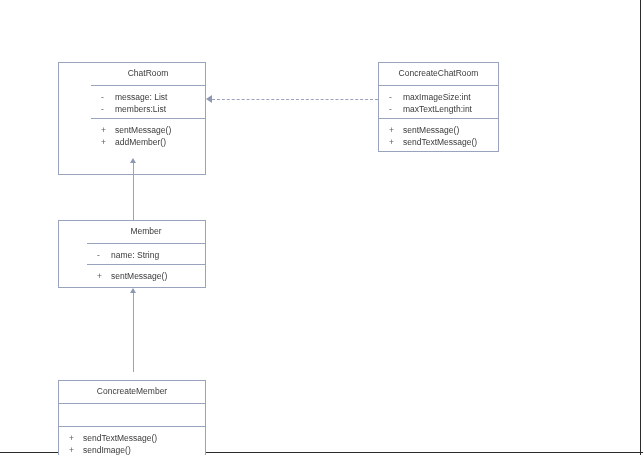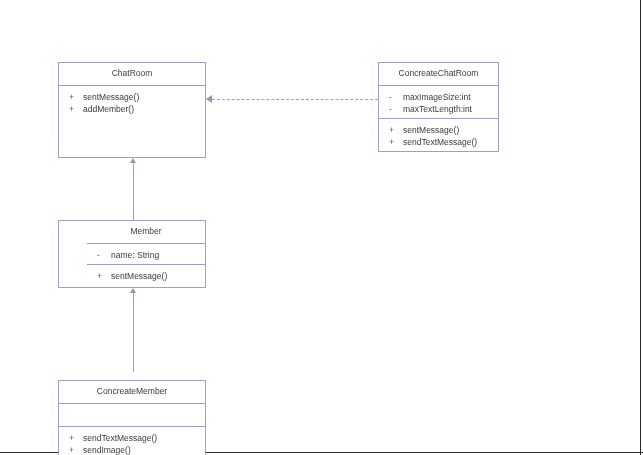--- a/index.html
+++ b/index.html
@@ -110,22 +110,30 @@
   }
 </style>
 </head>
 <body>
 
 <div id="canvas">
 
   <div class="frame-right"></div>
   <div class="frame-bottom"></div>
 
-  <div class="uml-class" style="left:58px; top:62px; width:148px; height:96px;">
+  <div class="uml-class" style="left:58px; top:62px; width:148px; height:113px;padding-left:32px;">
     <div class="uml-title">ChatRoom</div>
+    <div class="uml-compartment" style="height:33px;">
+      <span class="uml-row">
+        <span class="uml-vis">-</span><span class="uml-member-text">message: List</span>
+      </span>
+      <span class="uml-row">
+        <span class="uml-vis">-</span><span class="uml-member-text">members:List</span>
+      </span>
+    </div>
     <div class="uml-compartment">
       <span class="uml-row">
         <span class="uml-vis">+</span><span class="uml-member-text">sentMessage()</span>
       </span>
       <span class="uml-row">
         <span class="uml-vis">+</span><span class="uml-member-text">addMember()</span>
       </span>
     </div>
   </div>
 

